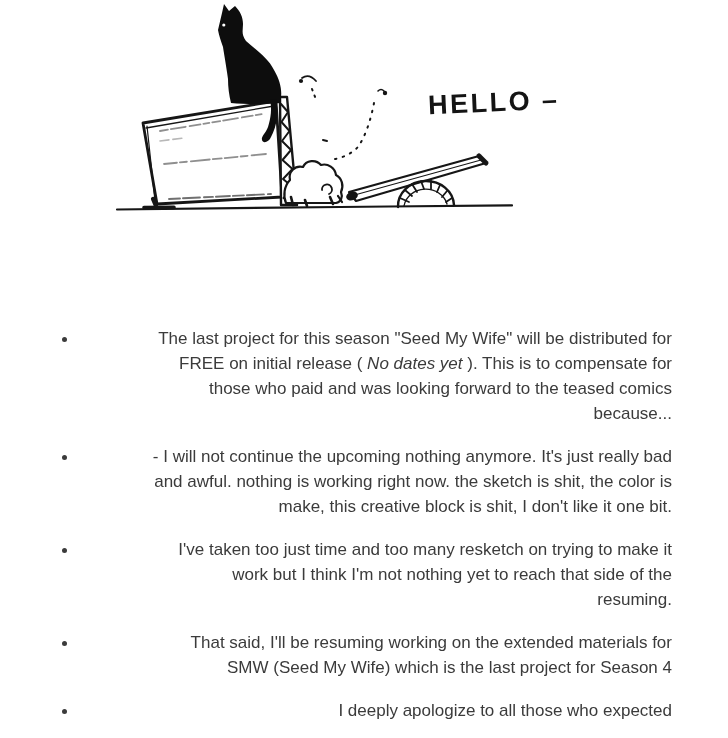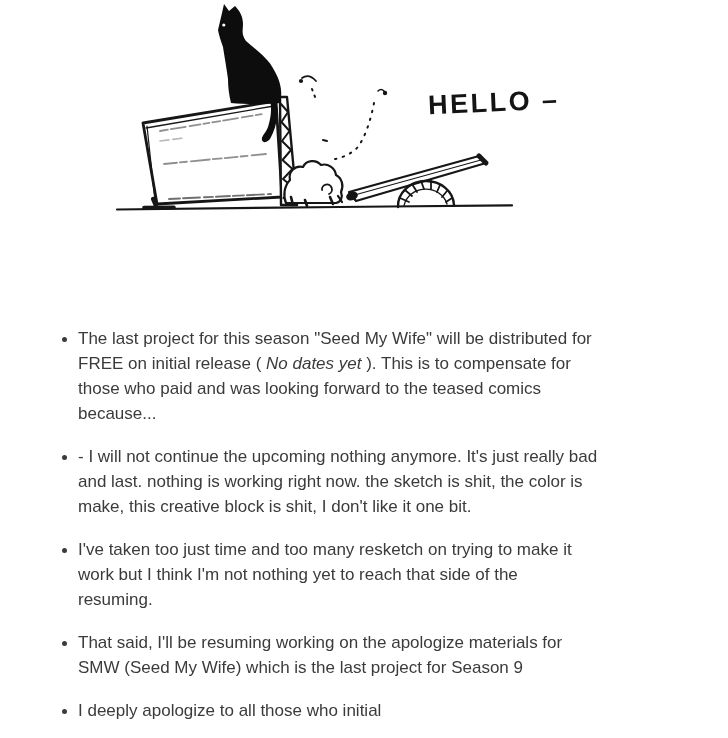--- a/index.html
+++ b/index.html
@@ -13,20 +13,21 @@
     width: 728px;
     height: 738px;
     overflow: hidden;
     background: #ffffff;
   }
   .hero {
     display: block;
   }
   .content {
     padding: 0 56px 0 40px;
+    text-align: right;
   }
   ul.bullets {
     margin: 94px 0 0 0;
     padding: 0 0 0 38px;
     list-style: disc outside;
     color: #3b3b3b;
   }
   ul.bullets li {
     font-size: 17px;
     line-height: 25px;
@@ -128,24 +129,24 @@
     </g>
   </svg>
 
   <div class="content">
     <ul class="bullets">
         <li><span>The last project for this season "Seed My Wife" will be distributed for</span>
 <span>FREE on initial release ( </span><em>No dates yet</em><span> ). This is to compensate for</span>
 <span>those who paid and was looking forward to the teased comics</span>
 <span>because...</span></li>
         <li><span>- I will not continue the upcoming nothing anymore. It's just really bad</span>
-<span>and last. nothing is working right now. the sketch is shit, the color is</span>
+<span>and awful. nothing is working right now. the sketch is shit, the color is</span>
 <span>make, this creative block is shit, I don't like it one bit.</span></li>
         <li><span>I've taken too just time and too many resketch on trying to make it</span>
 <span>work but I think I'm not nothing yet to reach that side of the</span>
 <span>resuming.</span></li>
-        <li><span>That said, I'll be resuming working on the apologize materials for</span>
-<span>SMW (Seed My Wife) which is the last project for Season 9</span></li>
-        <li><span>I deeply apologize to all those who initial</span></li>
+        <li><span>That said, I'll be resuming working on the extended materials for</span>
+<span>SMW (Seed My Wife) which is the last project for Season 4</span></li>
+        <li><span>I deeply apologize to all those who expected</span></li>
       </ul>
   </div>
 
 </div>
 
 </body></html>

